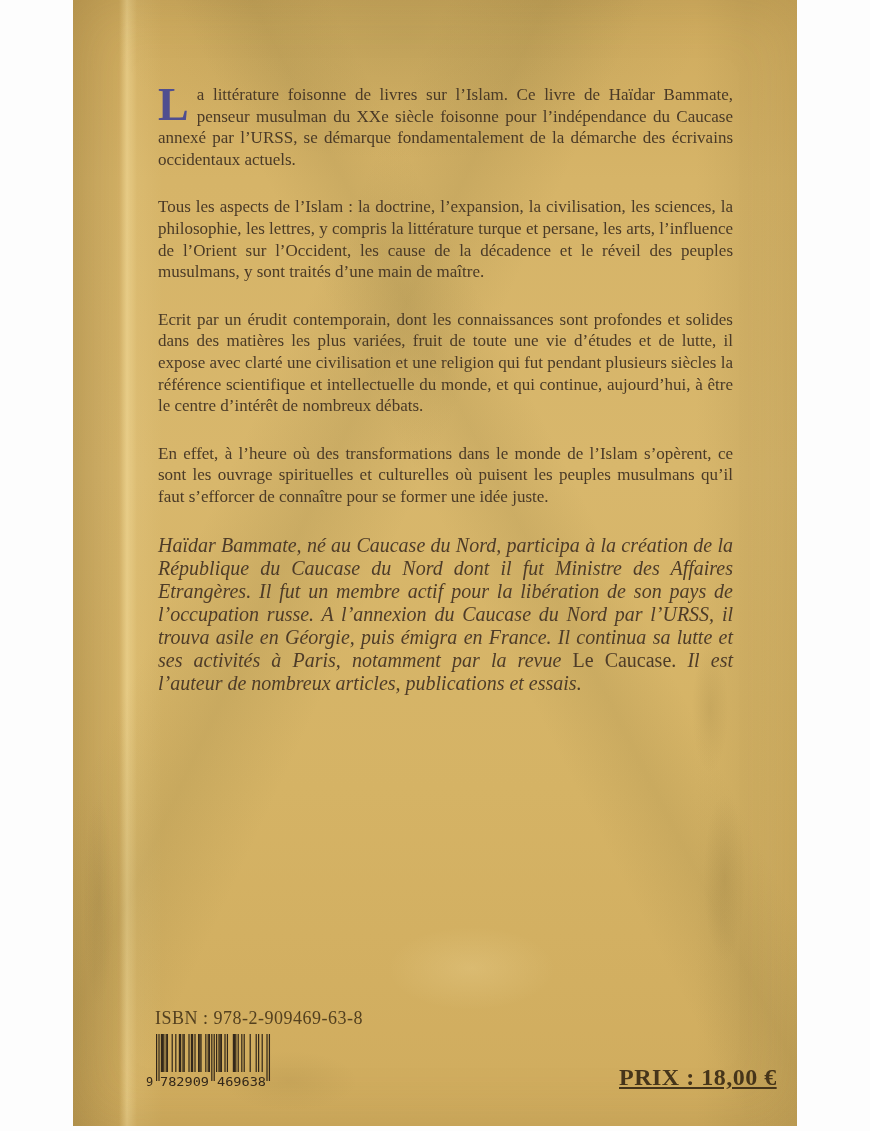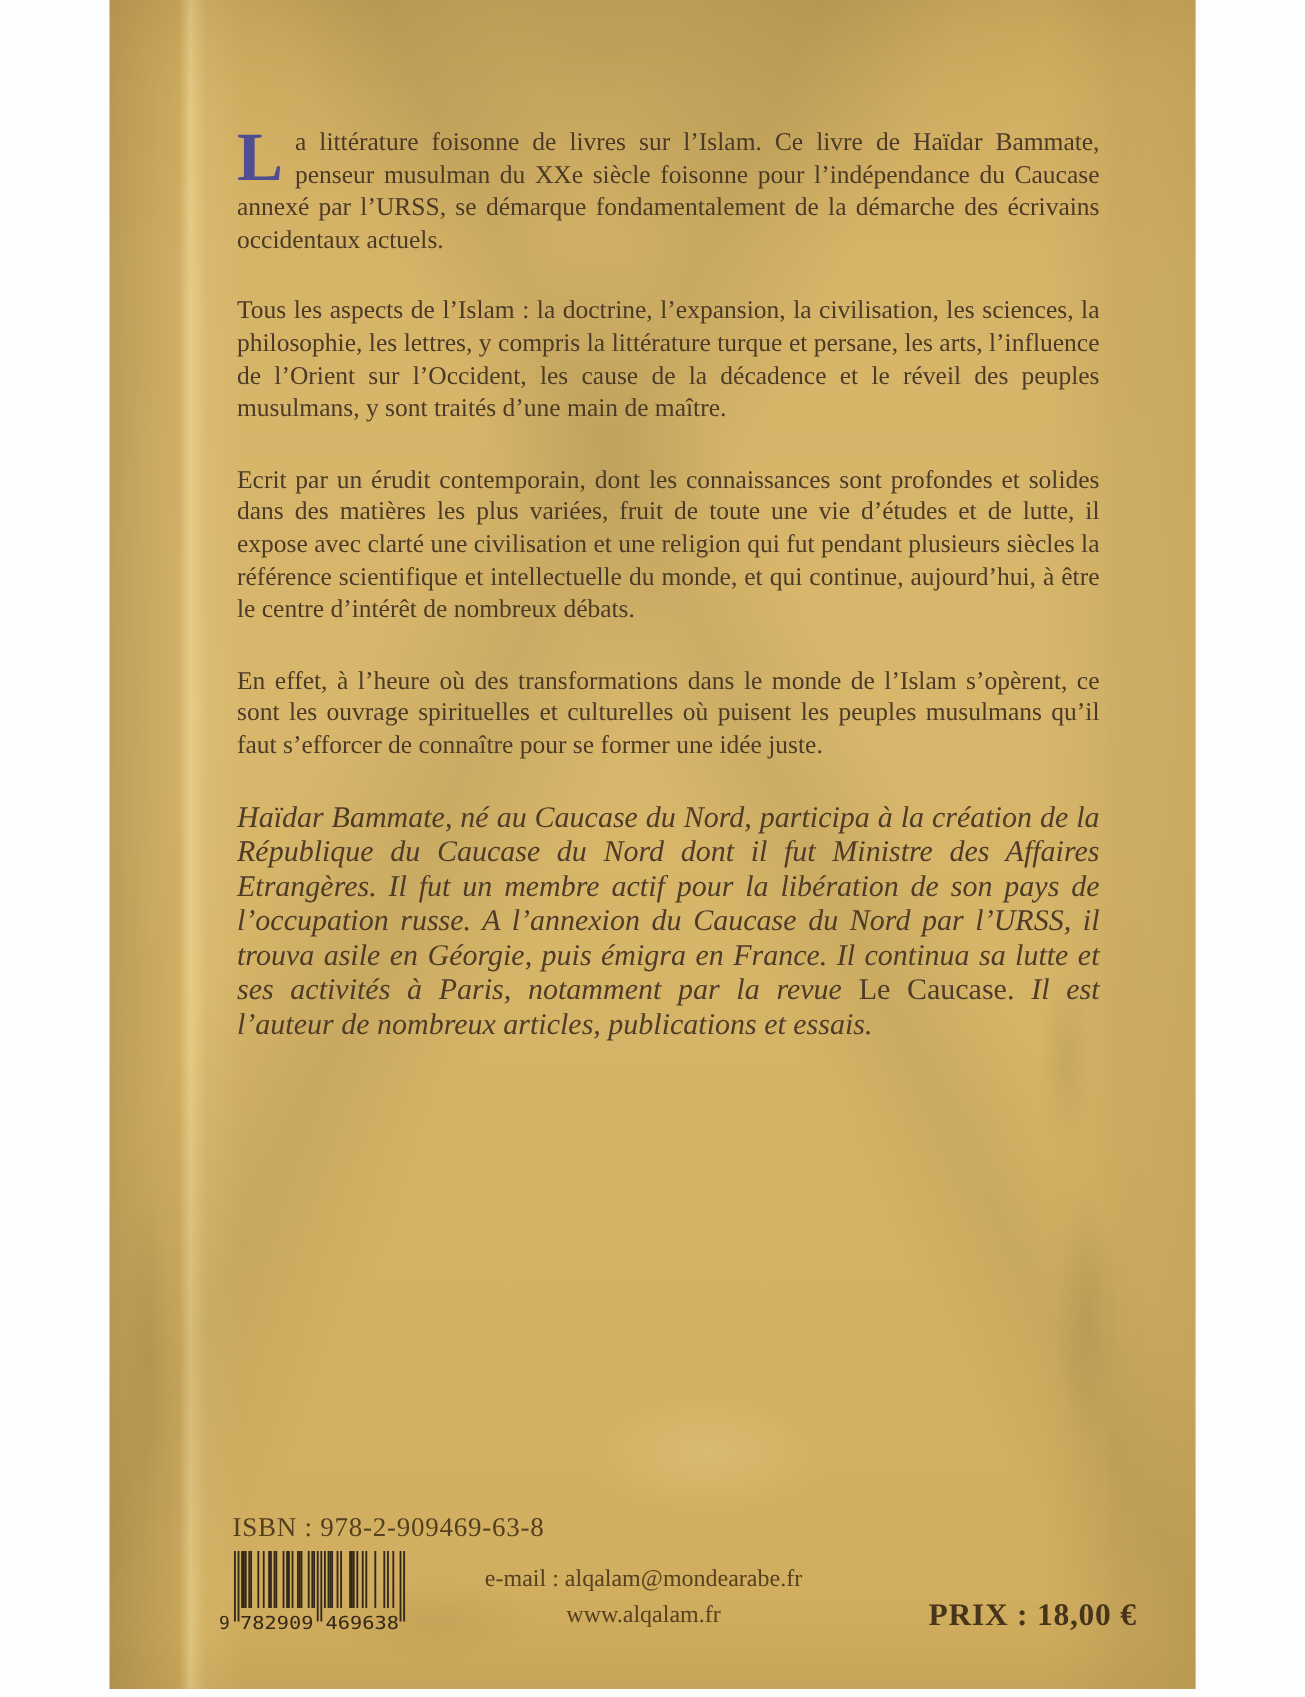--- a/index.html
+++ b/index.html
@@ -48,21 +48,21 @@
   }
   .barcode-wrap{position:absolute;left:73px;top:1034px;width:128px;height:54px;}
   .contact{
     position:absolute;left:244px;top:1044px;width:224px;text-align:center;
     color:#55411f;
   }
   .contact .email{font-size:16px;margin-bottom:6px;}
   .contact .site{font-size:16px;}
   .price{
     position:absolute;left:546px;top:1064px;
-    font-size:21px;font-weight:bold;color:#46351a;letter-spacing:0.5px;
+    font-size:24px;font-weight:bold;color:#46351a;letter-spacing:0.5px;text-decoration:underline;
   }
   .barcode-svg text{
     font-family:"DejaVu Sans Mono",monospace;font-size:12px;fill:#33281a;
   }
 </style>
 </head>
 <body>
 
 <div class="cover">
 
@@ -120,20 +120,16 @@
         <rect x="112.00" y="0" width="1.22" height="38" fill="#33281a"></rect>
         <rect x="115.60" y="0" width="1.22" height="38" fill="#33281a"></rect>
         <rect x="120.40" y="0" width="1.22" height="47" fill="#33281a"></rect>
         <rect x="122.80" y="0" width="1.22" height="47" fill="#33281a"></rect>
         <text x="0" y="52">9</text>
         <text x="14" y="52" textLength="49" lengthAdjust="spacingAndGlyphs">782909</text>
         <text x="71" y="52" textLength="49" lengthAdjust="spacingAndGlyphs">469638</text>
       </svg>
   </div>
 
-  <div class="contact">
-    <div class="email">e-mail : alqalam@mondearabe.fr</div>
-    <div class="site">www.alqalam.fr</div>
-  </div>
 
   <div class="price">PRIX : 18,00 €</div>
 
 </div>
 
 </body></html>

